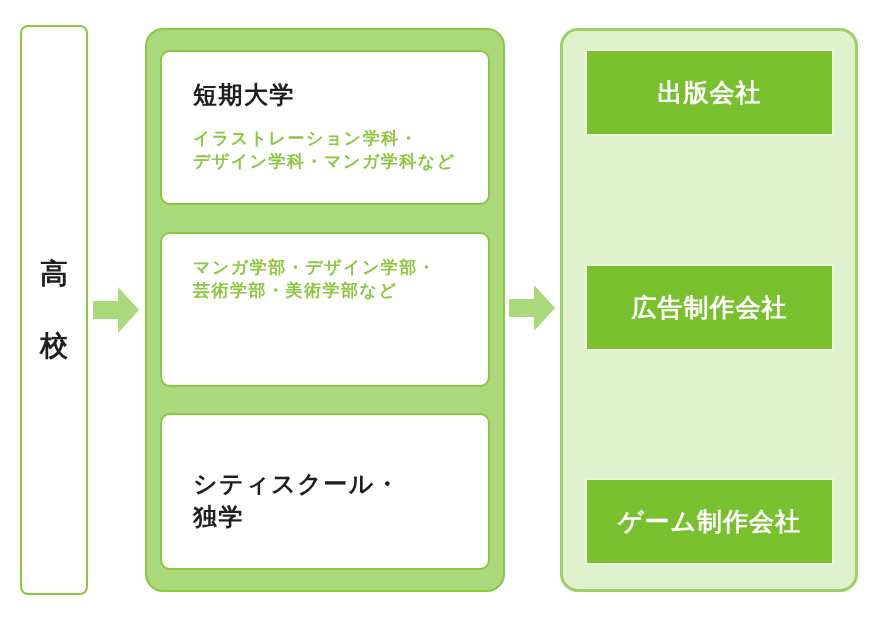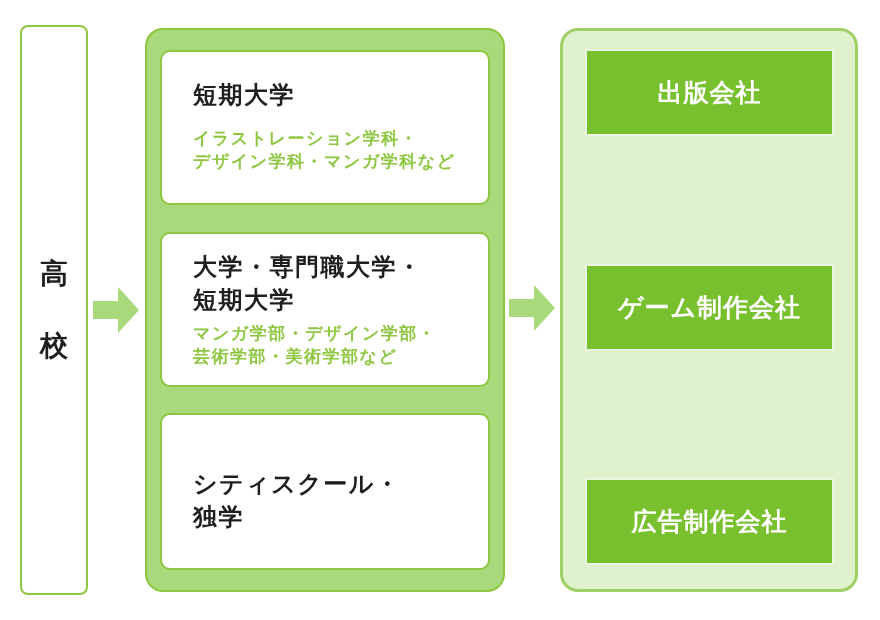--- a/index.html
+++ b/index.html
@@ -125,22 +125,20 @@
 
   <div class="edu-container">
 
     <div class="edu-box edu-box-1">
       <div class="edu-title">短期大学</div>
       <div class="edu-subtitle">イラストレーション学科・
 デザイン学科・マンガ学科など</div>
     </div>
 
     <div class="edu-box edu-box-2">
-      <div class="edu-title">大学・専門職大学・
-短期大学</div>
       <div class="edu-subtitle">マンガ学部・デザイン学部・
 芸術学部・美術学部など</div>
     </div>
 
     <div class="edu-box edu-box-3">
       <div class="edu-title">シティスクール・
 独学</div>
     </div>
 
   </div>
@@ -149,23 +147,23 @@
     <polygon points="0,16 25,16 25,2 46,25 25,48 25,34 0,34"></polygon>
   </svg>
 
   <div class="career-container">
 
     <div class="career-box">
       <span class="career-label">出版会社</span>
     </div>
 
     <div class="career-box">
-      <span class="career-label">ゲーム制作会社</span>
+      <span class="career-label">広告制作会社</span>
     </div>
 
     <div class="career-box">
-      <span class="career-label">広告制作会社</span>
+      <span class="career-label">ゲーム制作会社</span>
     </div>
 
 
   </div>
 
 </div>
 
 </body></html>

